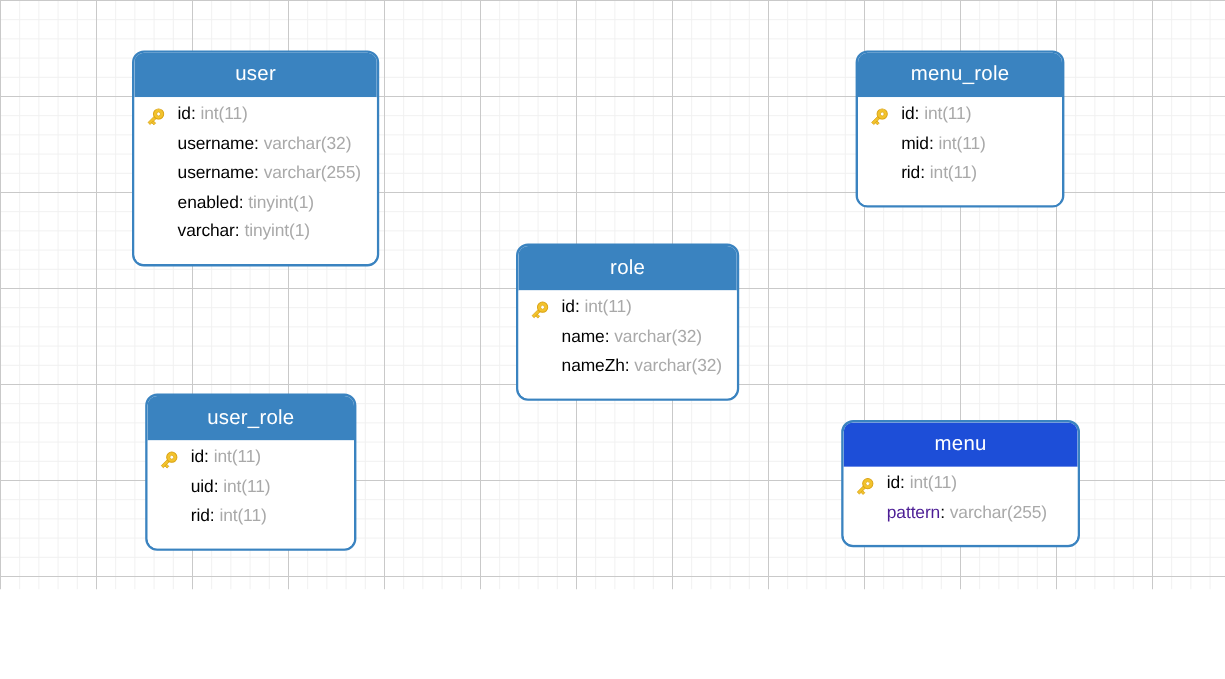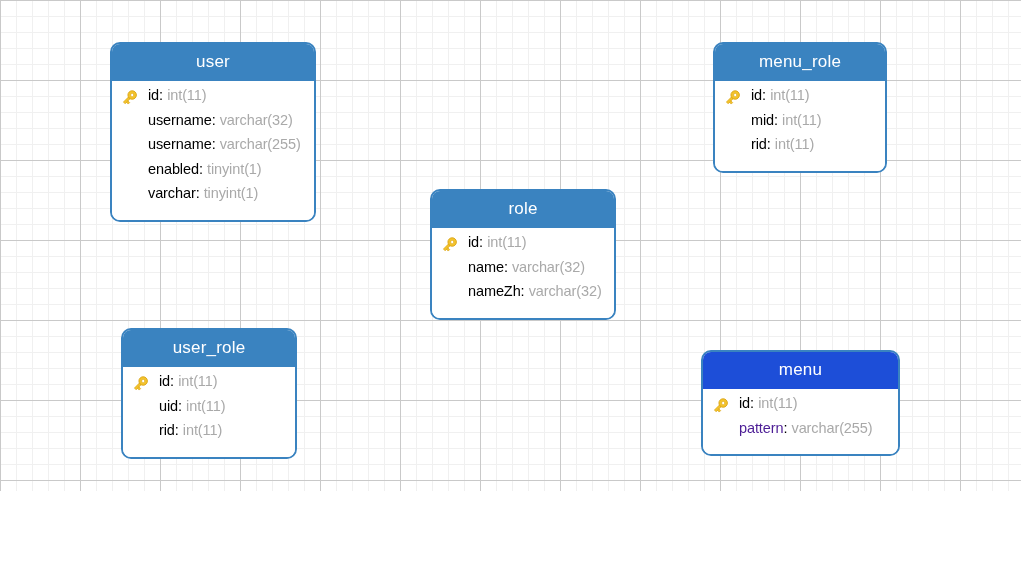--- a/index.html
+++ b/index.html
@@ -169,21 +169,21 @@
           <span class="field-type" style="color: rgb(169, 169, 169);">int(11)</span>
         </div>
         <div class="field-row">
           <span class="key-slot"></span>
           <span class="field-name" style="color: rgb(0, 0, 0);">rid</span>
           <span class="field-colon">:</span>
           <span class="field-type" style="color: rgb(169, 169, 169);">int(11)</span>
         </div>
       </div>
     </div>
-    <div class="entity" style="left: 430px; top: 189px; width: 186px; border-color: rgb(58, 131, 192);">
+    <div class="entity" style="left: 430px; top: 203px; width: 186px; border-color: rgb(58, 131, 192);">
       <div class="entity-header" style="background-color: rgb(58, 131, 192); color: rgb(255, 255, 255);">role</div>
       <div class="entity-body">
         <div class="field-row">
           <span class="key-slot">
             <svg width="19" height="19" viewBox="0 0 24 24" class="key-icon">
               <g transform="rotate(45 12 12)">
                 <rect x="10.6" y="10" width="3.1" height="11.5" fill="#f3c32c" stroke="#d9a213" stroke-width="0.8"></rect>
                 <rect x="13.5" y="16.4" width="3.2" height="2.6" fill="#f3c32c" stroke="#d9a213" stroke-width="0.8"></rect>
                 <circle cx="12.15" cy="7.4" r="5.4" fill="#f3c32c" stroke="#d9a213" stroke-width="1"></circle>
                 <circle cx="12.15" cy="7.4" r="2" fill="#ffffff" stroke="#d9a213" stroke-width="0.7"></circle>

